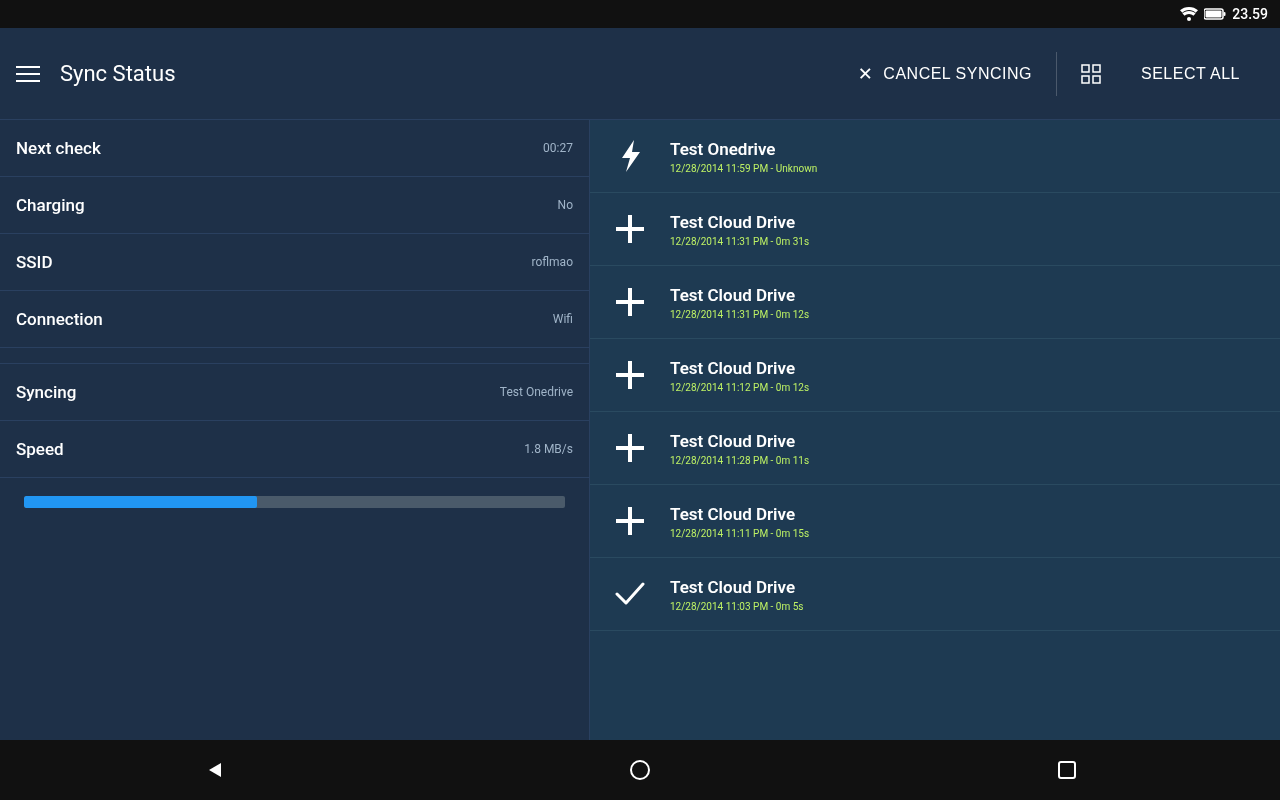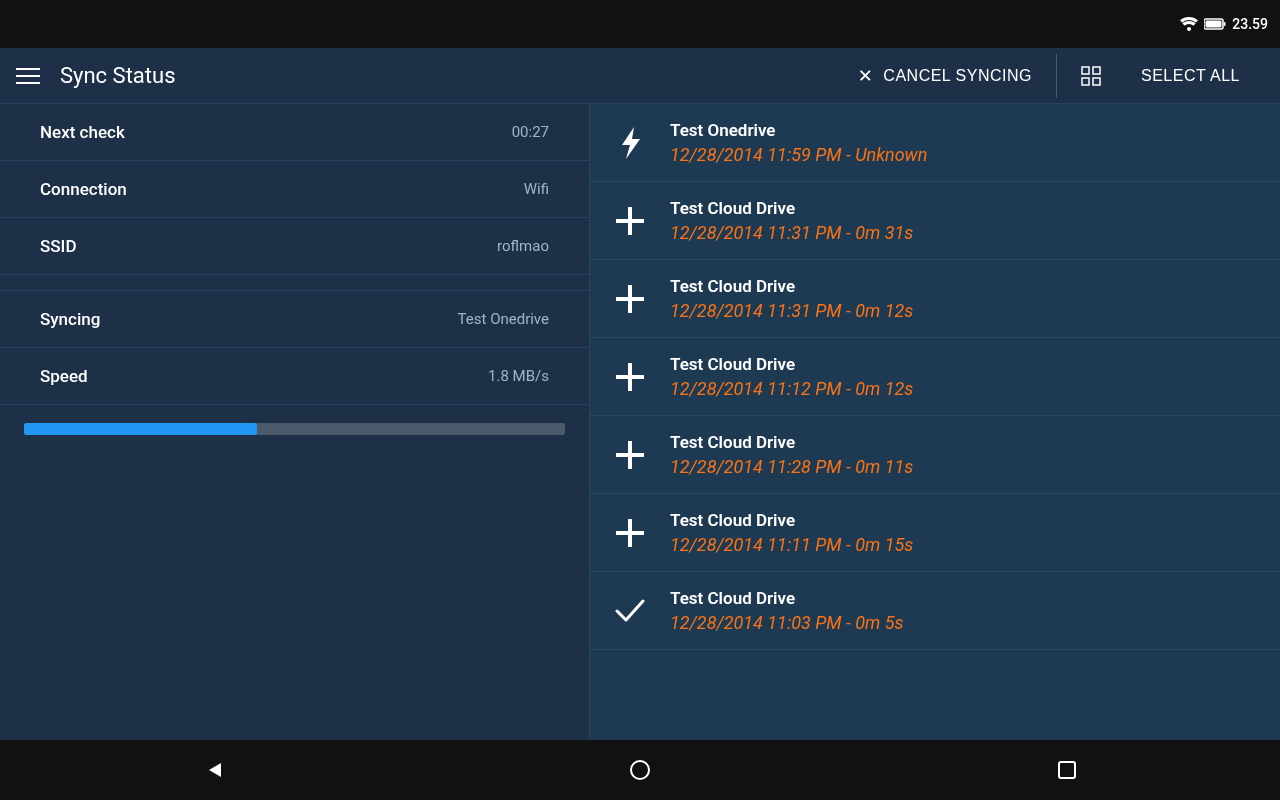--- a/index.html
+++ b/index.html
@@ -10,21 +10,21 @@
       font-family: 'Roboto', Arial, sans-serif;
       color: #ffffff;
       overflow: hidden;
       display: flex;
       flex-direction: column;
     }
 
     
     .status-bar {
       background: #111111;
-      height: 48px;
+      height: 28px;
       display: flex;
       align-items: center;
       justify-content: flex-end;
       padding: 0 12px;
       gap: 8px;
       flex-shrink: 0;
     }
     .status-bar-icons {
       display: flex;
       align-items: center;
@@ -32,21 +32,21 @@
     }
     .status-bar-time {
       font-size: 14px;
       font-weight: 500;
       color: #ffffff;
     }
 
     
     .toolbar {
       background: #1e3048;
-      height: 56px;
+      height: 92px;
       display: flex;
       align-items: center;
       padding: 0 16px;
       flex-shrink: 0;
       border-bottom: 1px solid #2a4060;
     }
     .toolbar-left {
       display: flex;
       align-items: center;
       gap: 20px;
@@ -115,30 +115,30 @@
     }
 
     .info-table {
       width: 100%;
       padding: 0;
     }
     .info-row {
       display: flex;
       align-items: center;
       justify-content: space-between;
-      padding: 18px 40px;
+      padding: 18px 16px;
       border-bottom: 1px solid #2a4060;
     }
     .info-label {
       font-size: 17px;
       font-weight: 500;
       color: #ffffff;
     }
     .info-value {
-      font-size: 15px;
+      font-size: 12px;
       color: #a0b4c8;
     }
 
     .spacer-row {
       height: 16px;
       border-bottom: 1px solid #2a4060;
     }
 
     .download-section {
       padding: 18px 24px;
@@ -197,23 +197,22 @@
       display: flex;
       flex-direction: column;
       gap: 4px;
     }
     .sync-item-title {
       font-size: 17px;
       font-weight: 600;
       color: #ffffff;
     }
     .sync-item-subtitle {
-      font-size: 18px;
-      color: #f97316;
-      font-style: italic;
+      font-size: 10px;
+      color: #bef264;
     }
 
     
     .bottom-nav {
       background: #111111;
       height: 60px;
       display: flex;
       align-items: center;
       justify-content: space-around;
       flex-shrink: 0;
@@ -286,26 +285,30 @@
 <div class="main-content">
 
   <div class="left-panel">
     <div class="info-table">
 
     <div class="info-row">
     <span class="info-label">Next check</span>
     <span class="info-value">00:27</span>
   </div>
         <div class="info-row">
-    <span class="info-label">Connection</span>
-    <span class="info-value">Wifi</span>
+    <span class="info-label">Charging</span>
+    <span class="info-value">No</span>
   </div>
         <div class="info-row">
     <span class="info-label">SSID</span>
     <span class="info-value">roflmao</span>
+  </div>
+        <div class="info-row">
+    <span class="info-label">Connection</span>
+    <span class="info-value">Wifi</span>
   </div>
         <div class="spacer-row"></div>
         <div class="info-row">
     <span class="info-label">Syncing</span>
     <span class="info-value">Test Onedrive</span>
   </div>
         <div class="info-row">
     <span class="info-label">Speed</span>
     <span class="info-value">1.8 MB/s</span>
   </div>

